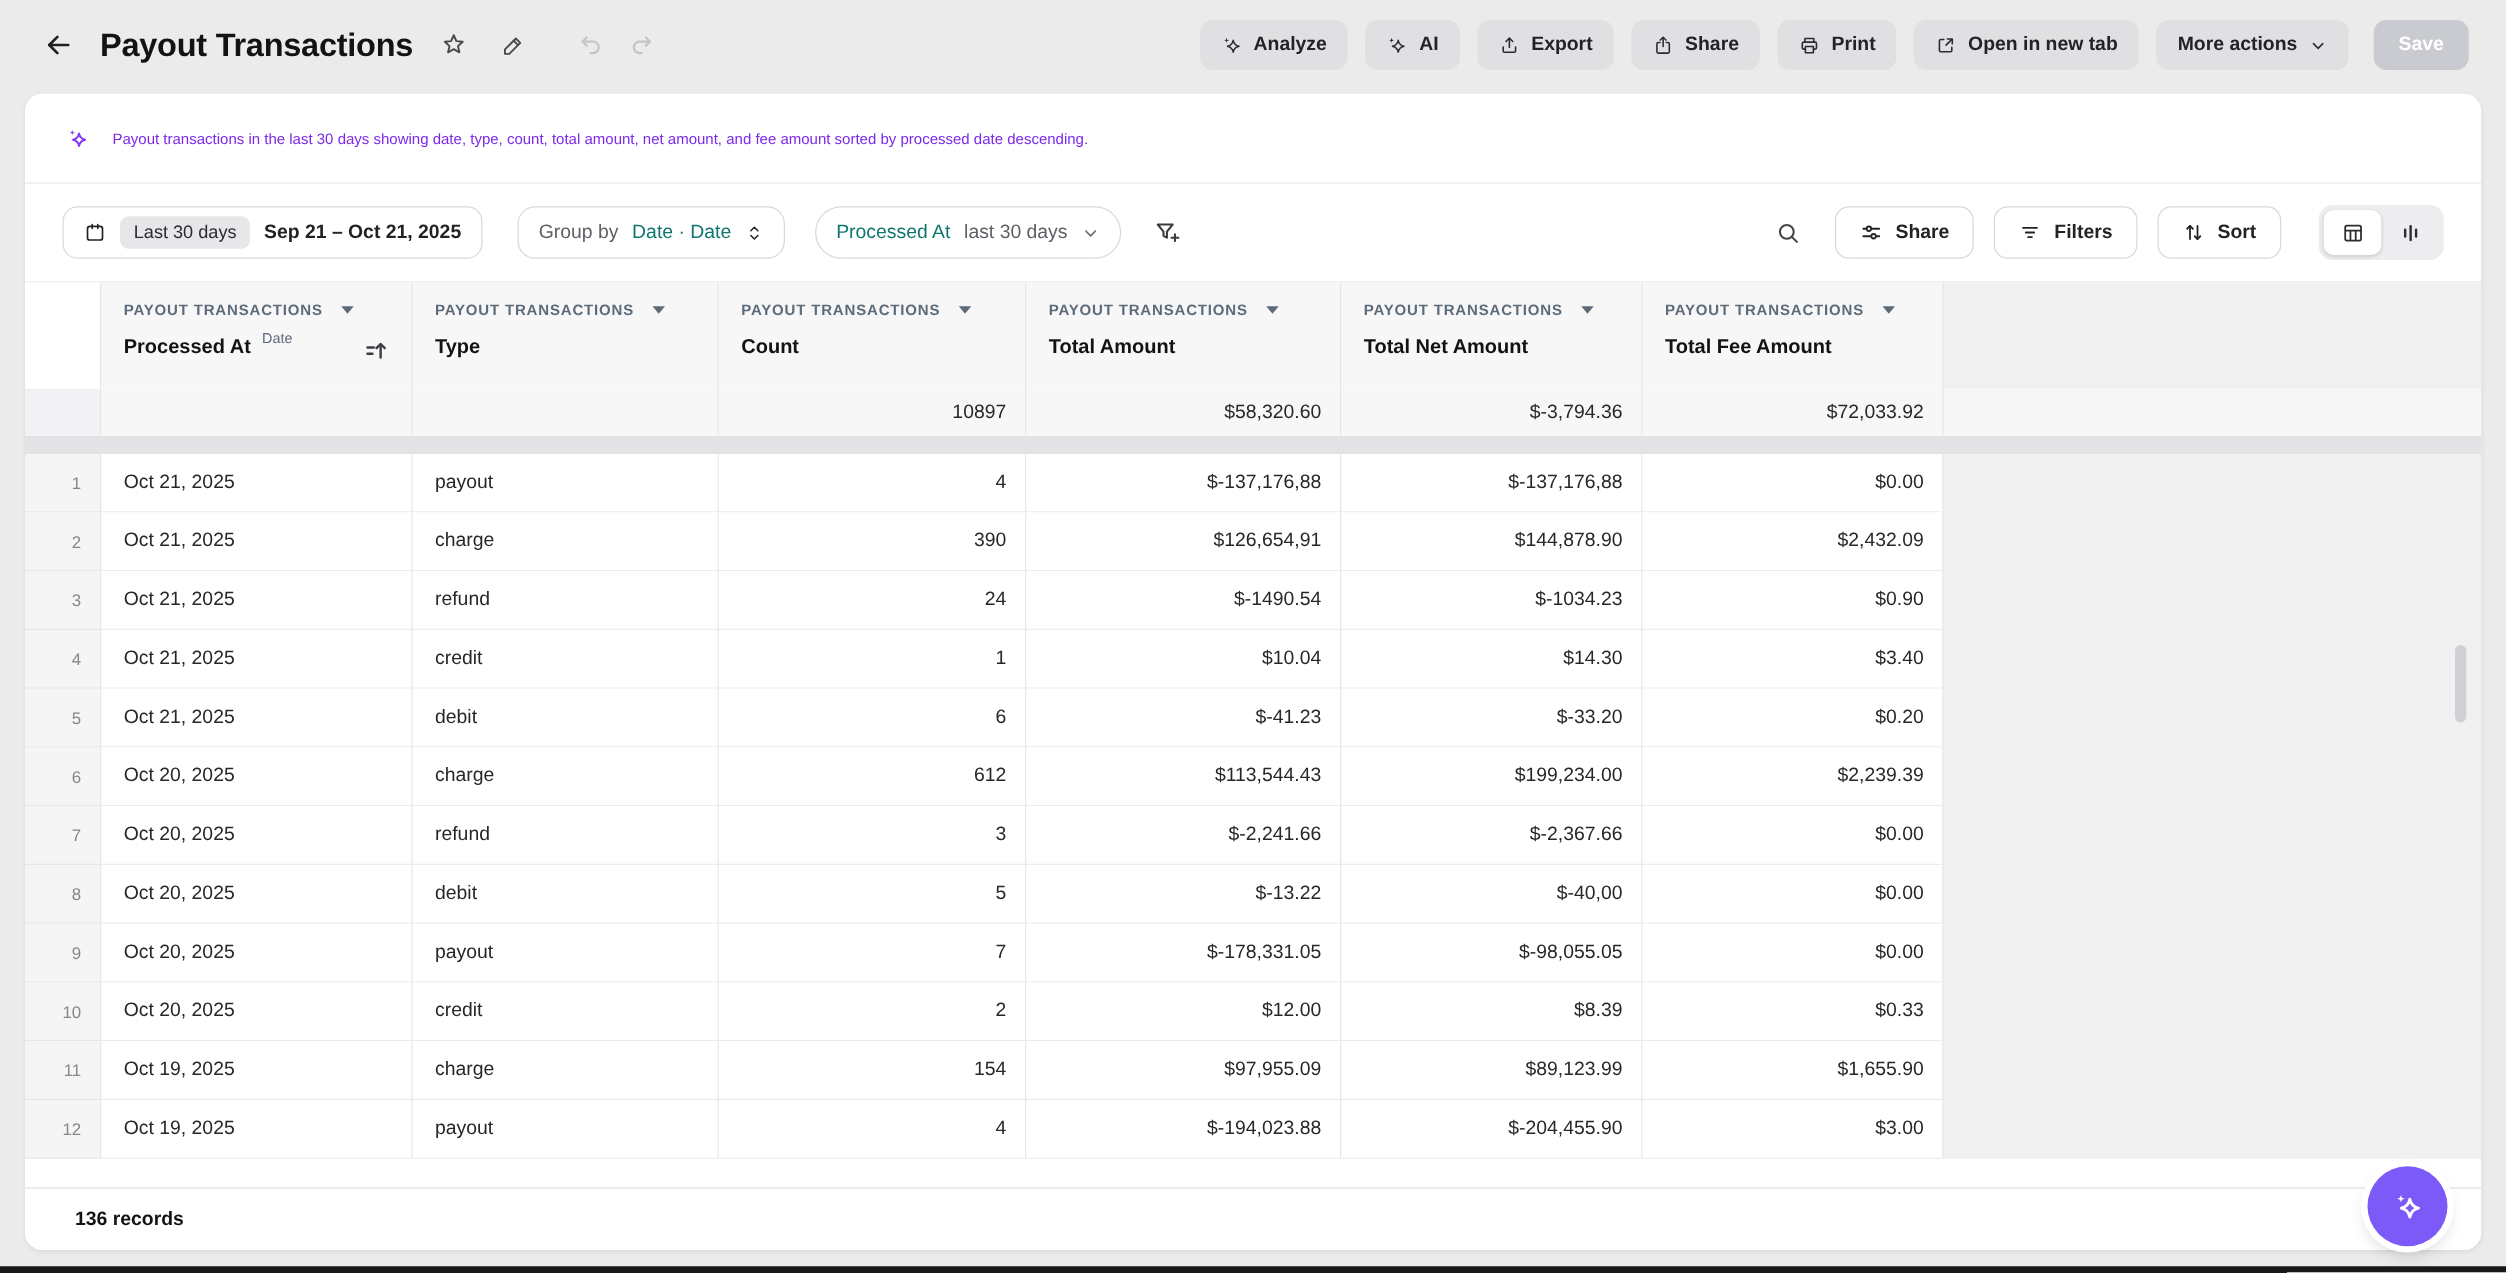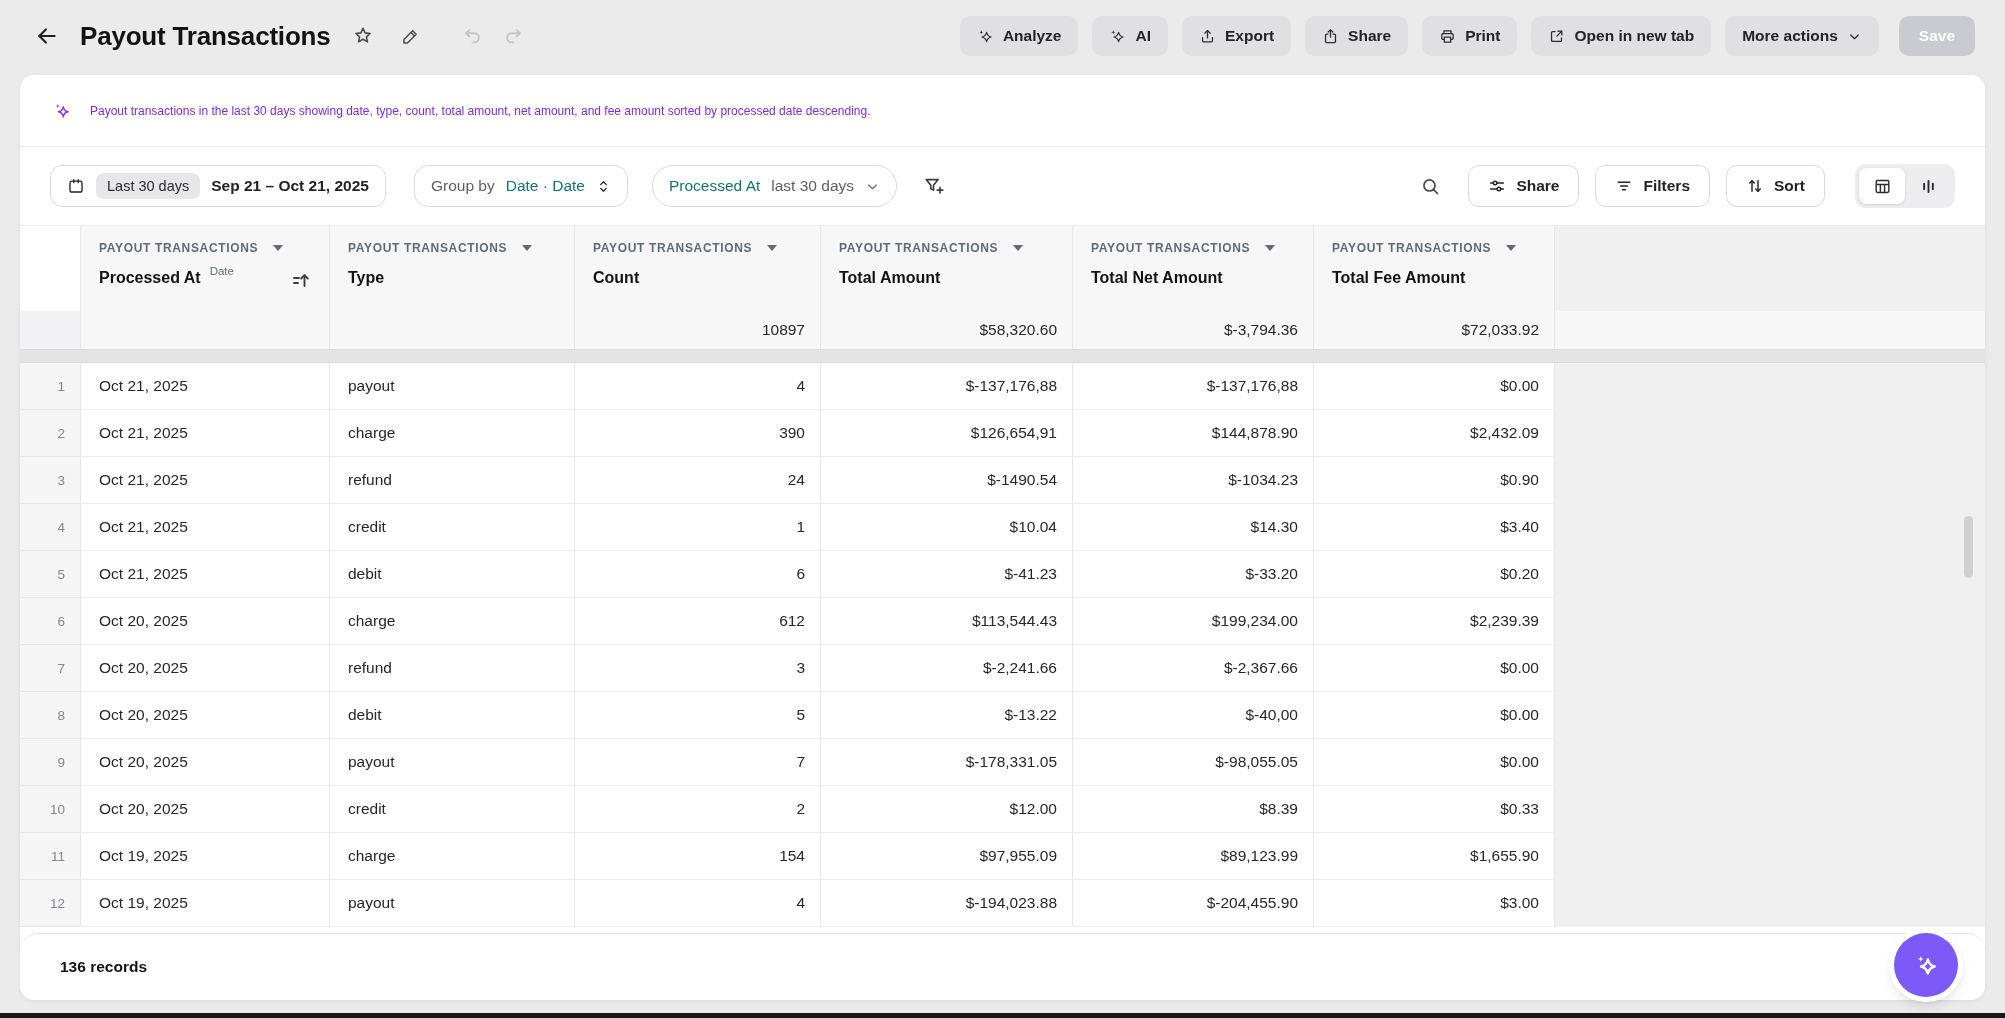--- a/index.html
+++ b/index.html
@@ -76,21 +76,21 @@
   .trow { height:47px; display:flex; font-size:15.5px; color:#26272b; }
   .trow > div { display:flex; align-items:center; border-bottom:1px solid #ececee; background:#fff; }
   .trow .gut { background:#f5f5f6; justify-content:flex-end; padding-right:15px; font-size:13.5px; color:#85878c; border-bottom:1px solid #e7e7e9; }
   .trow .cell-l { padding-left:18px; }
   .trow .cell-r { justify-content:flex-end; padding-right:15px; }
   .trow .c-fill { border-bottom:none; background:#f0f0f1; }
 
   .vscroll { position:absolute; top:290px; left:1944px; width:9px; height:62px; background:#cfd0d4; border-radius:5px; }
 
   
-  .card-footer { position:absolute; left:0; bottom:0; width:1965px; height:67px; background:#fff; border-top:1px solid #e4e4e7; display:flex; align-items:center; padding:0 40px;border-radius:18px; }
+  .card-footer { position:absolute; left:0; bottom:0; width:1965px; height:50px; background:#fff; border-top:1px solid #e4e4e7; display:flex; align-items:center; padding:0 40px; }
   .records { font-size:15.5px; font-weight:600; color:#131316; }
 
   
   .fab { position:absolute; right:47px; top:933px; width:64px; height:64px; border-radius:50%; background:#7b5af7; display:flex; align-items:center; justify-content:center; box-shadow:0 0 0 5px #ffffff, 0 6px 14px rgba(0,0,0,.18); cursor:pointer; }
 
   .bottom-edge { position:absolute; left:0; bottom:0; width:2005px; height:5px; background:#19191c; }
 </style>
 </head>
 <body>
 

